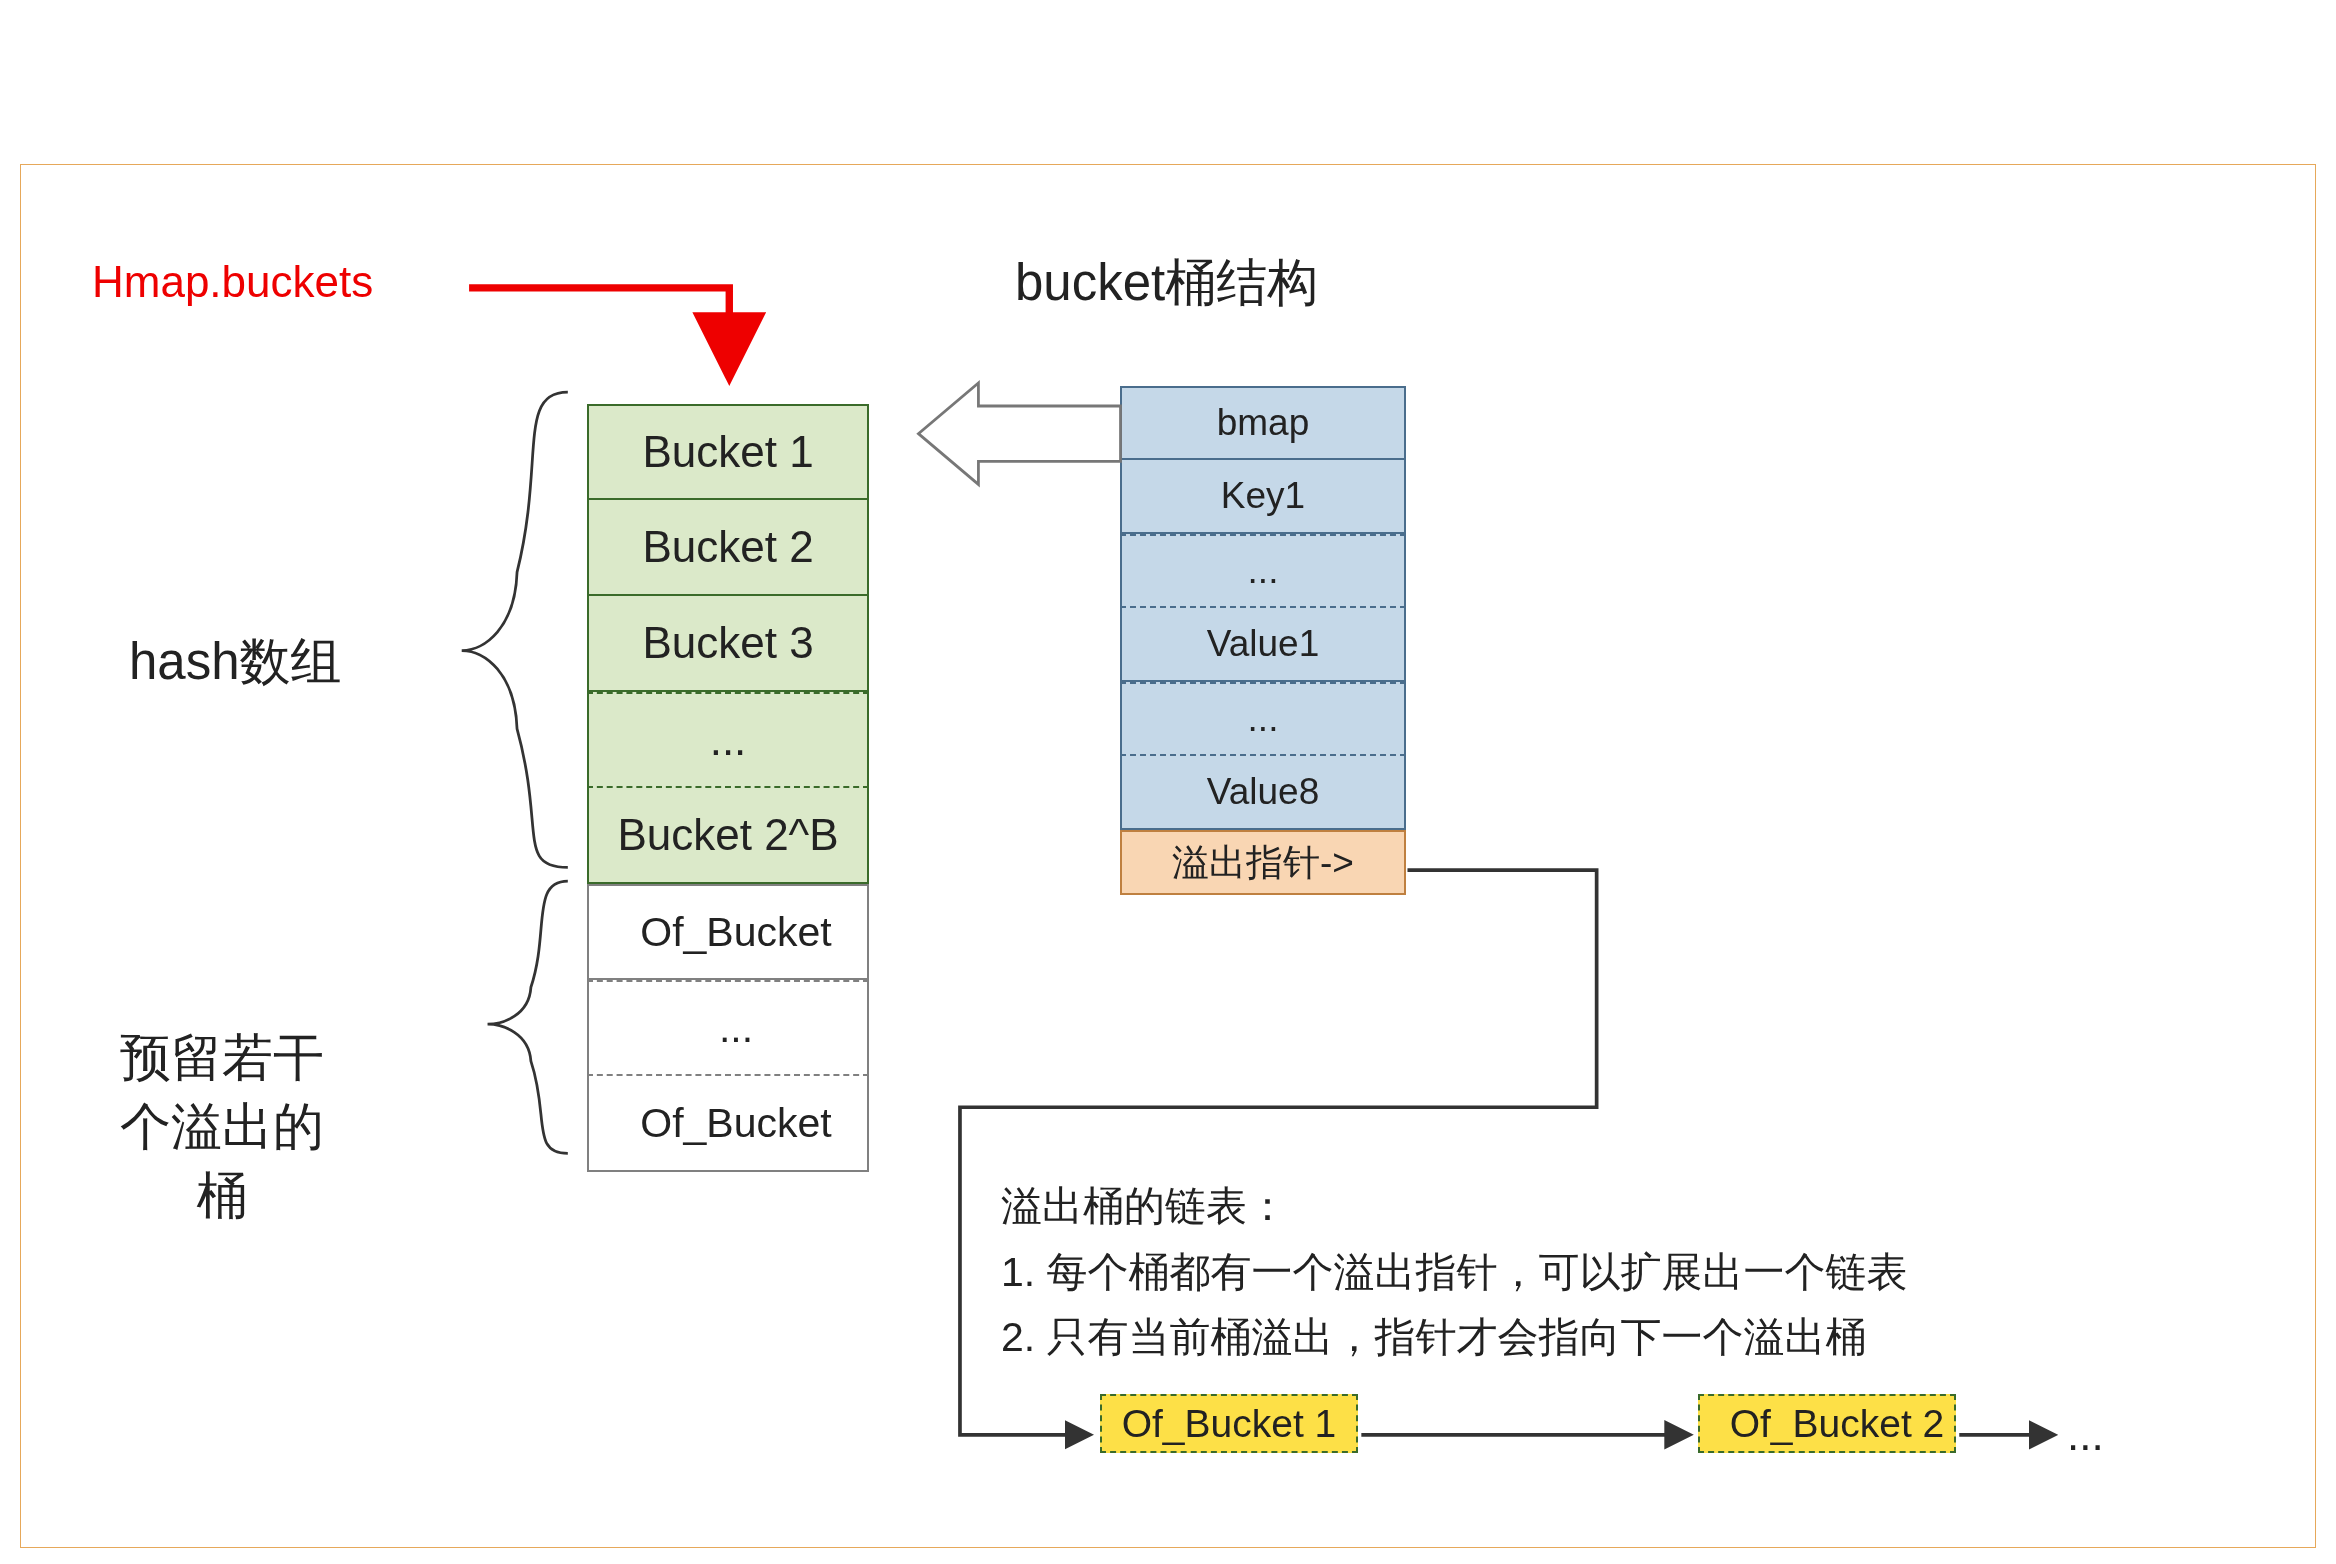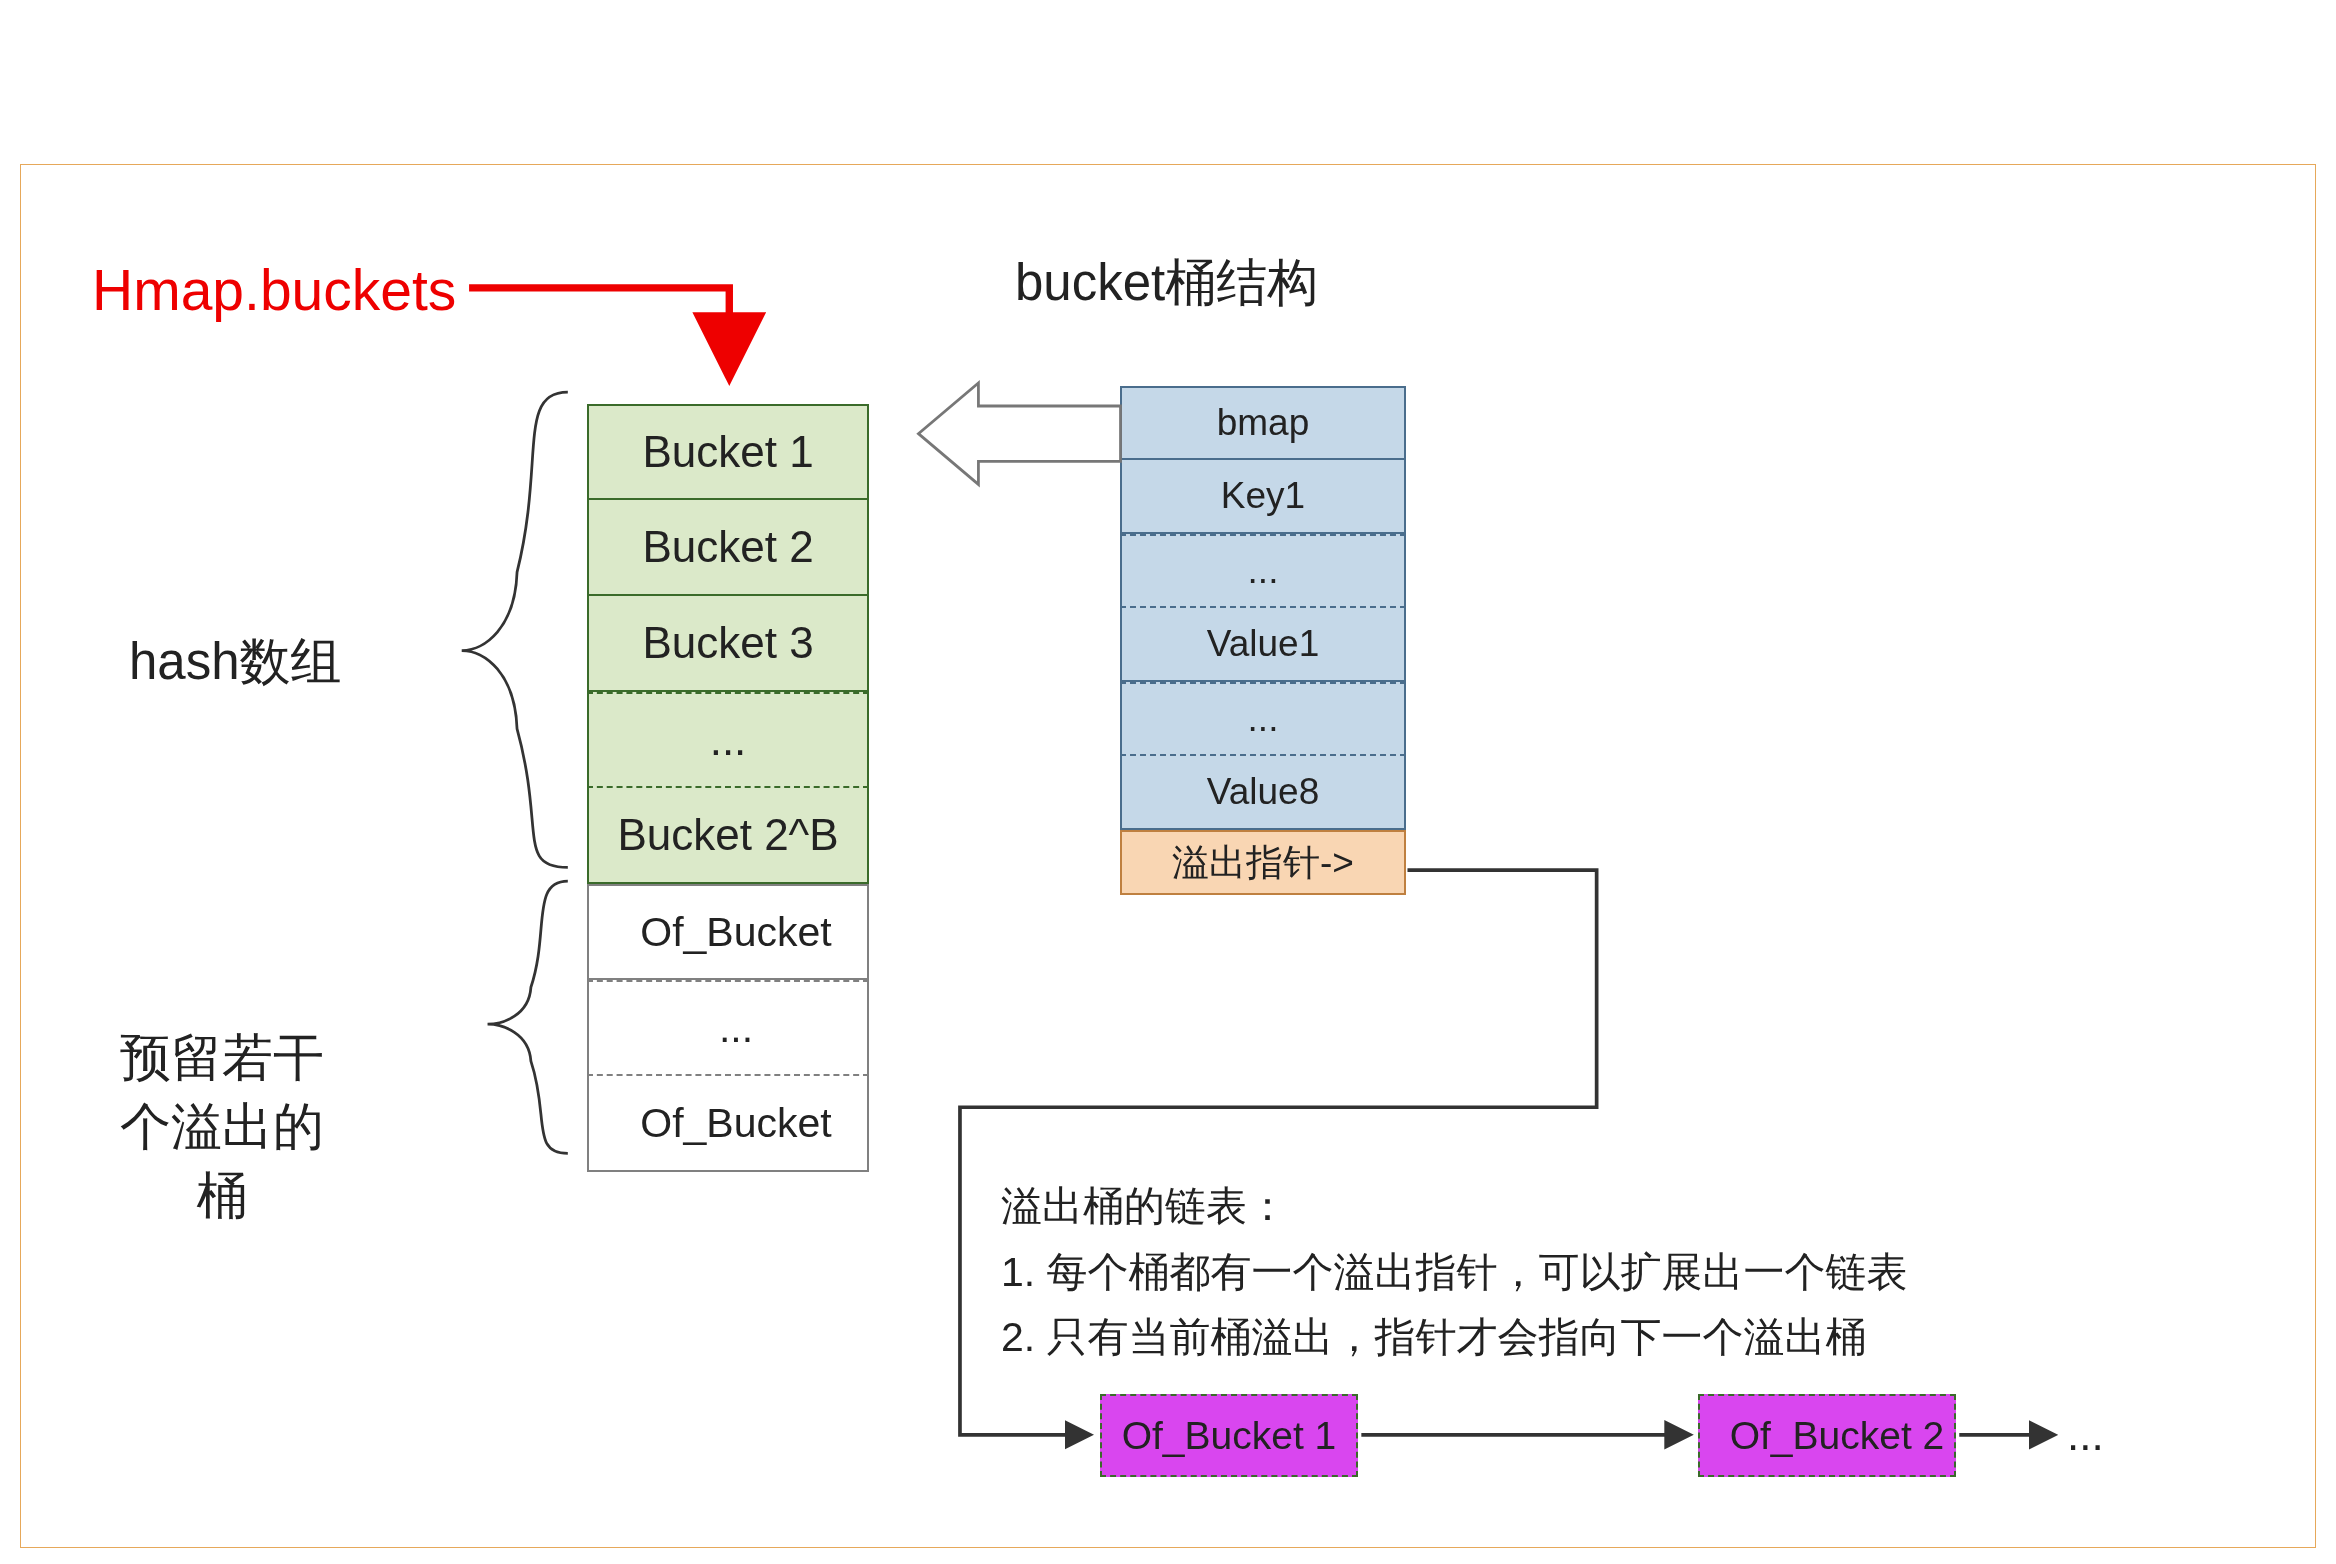--- a/index.html
+++ b/index.html
@@ -10,21 +10,21 @@
   .title-tab {
     position: absolute; left: 20px; top: 7.4px; width: 420px; height: 157px;
     background: linear-gradient(#fcd9a8, #f5b25a);
     border: 2.8px solid #d78a2e;
     display:flex; align-items:center; justify-content:center;
     font-size: 60px; color:#222;
   }
   .outer-box { position:absolute; left: 20px; top: 164px; width: 2296px; height: 1384px; border: 1.8px solid #e6a85a; }
 
   
-  .hmap-label { position:absolute; left: 92px; top: 257px; font-size: 57px; color:#e00; font-weight: 400; }
+  .hmap-label { position:absolute; left: 92px; top: 257px; font-size: 44px; color:#e00; font-weight: 400; }
   .hash-label { position:absolute; left: 129px; top: 628px; font-size: 51px; color:#222; }
   .overflow-label { position:absolute; left: 120px; top: 1024px; font-size: 51px; color:#222; line-height: 1.35; text-align:center; }
   .bucket-struct-label { position:absolute; left: 1015px; top: 249px; font-size: 51px; color:#222; }
 
   
   .bucket-col { position:absolute; left: 587px; top: 374px; width: 282px; margin-top: 30px; }
   .bcell {
     height: 96px; border: 2.3px solid #3a6b2a; background: #dbe9c9;
     border-top: none;
     display:flex; align-items:center; justify-content:center;
@@ -52,22 +52,22 @@
   .scell.first { border-top: 2.3px solid #4a6d8c; }
   .scell.dashed { border-top: 2.3px dashed #4a6d8c; border-bottom: 2.3px dashed #4a6d8c; }
   .pcell {
     height: 65px; border: 2.3px solid #bf8040; background: #f9d6b3;
     display:flex; align-items:center; justify-content:center;
     font-size: 37px; color:#222;
   }
 
   
   .ofrow-cell {
-    position:absolute; width: 258px; height: 83px;
-    border: 2.8px dashed #3a6b2a; background: #d946ef;
+    position:absolute; width: 258px; height: 59px;
+    border: 2.8px dashed #3a6b2a; background: #fde047;
     display:flex; align-items:center; justify-content:center;
     font-size: 39px; color:#222;
   }
 
   
   .notes { position:absolute; left: 1001px; top: 1174px; font-size: 41px; color:#222; line-height: 1.6; }
   .ellipsis-final { position:absolute; left: 2067px; top: 1410px; font-size: 44px; color:#222; }
 
   
   svg.braces, svg.arrows { position:absolute; overflow:visible; }

